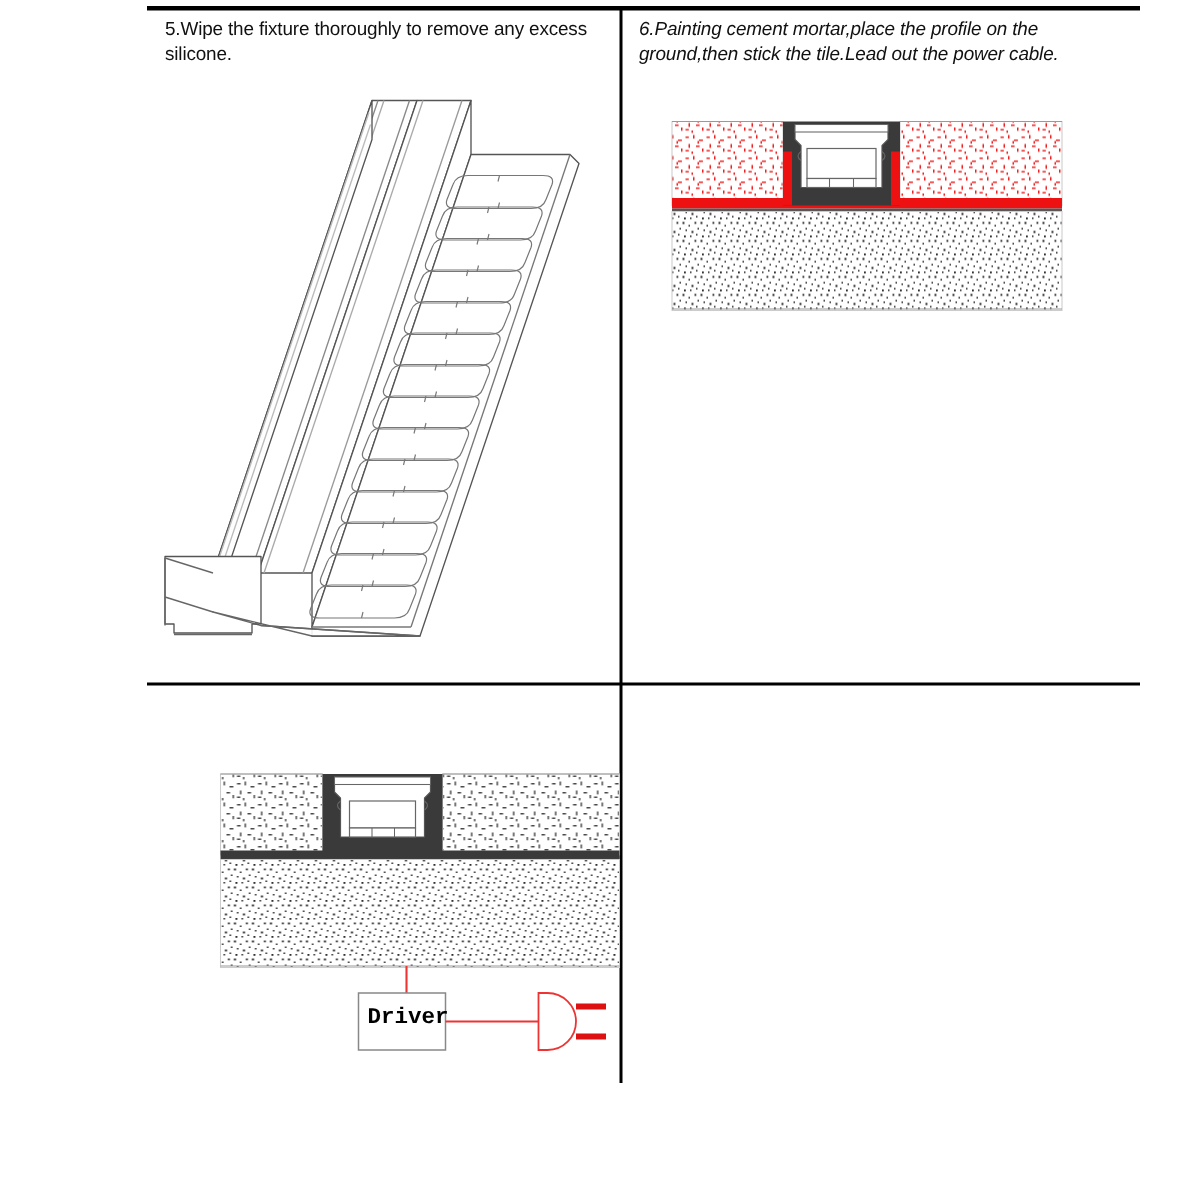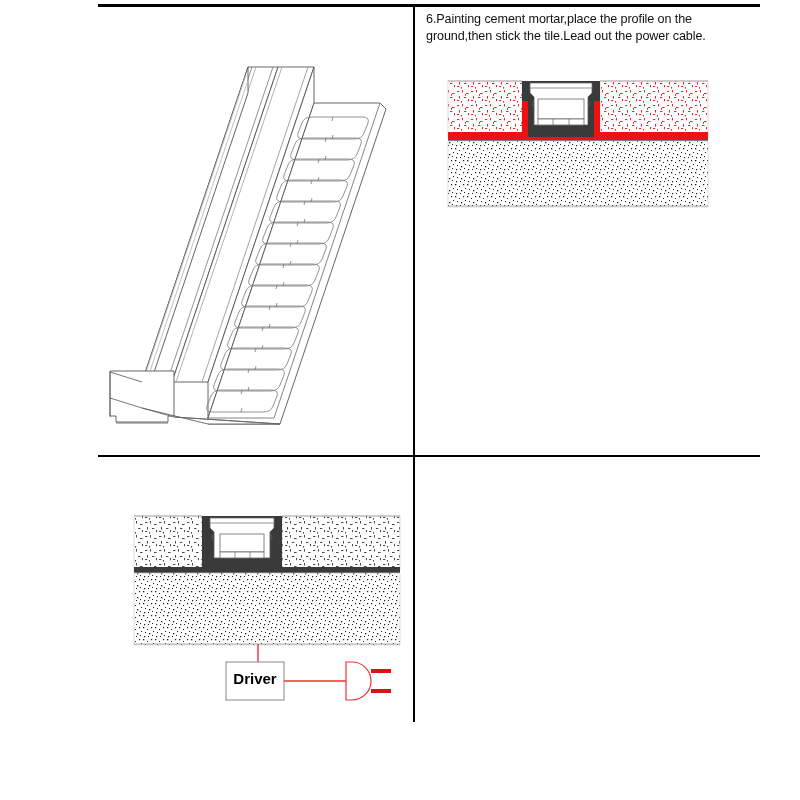--- a/index.html
+++ b/index.html
@@ -18,21 +18,21 @@
 
   
   .rule { position: absolute; background: #000000; }
   #rule-top      { left: 98px;  top: 4px;    width: 662px; height: 3px; }
   #rule-mid      { left: 98px;  top: 455px;  width: 662px; height: 2px; }
   #rule-vert     { left: 413px; top: 4px;    width: 2px;   height: 718px; }
 
   
   .cell { position: absolute; }
   #cell-tl { left: 100px; top: 7px;   width: 312px; height: 448px; }
-  #cell-tr { left: 416px; top: 7px;   width: 344px; height: 448px; }
+  #cell-tr { left: 416px; top: 7px;   width: 344px; height: 448px; font-style: italic; }
   #cell-bl { left: 100px; top: 458px; width: 312px; height: 264px; }
   #cell-br { left: 416px; top: 458px; width: 344px; height: 264px; }
 
   .caption {
     font-size: 12.6px;
     line-height: 17px;
     color: #111111;
     padding: 4px 6px 0 10px;
     letter-spacing: -0.1px;
   }
@@ -53,20 +53,21 @@
 </head>
 <body>
 
 <div id="page">
 
   <div class="rule" id="rule-top"></div>
   <div class="rule" id="rule-mid"></div>
   <div class="rule" id="rule-vert"></div>
 
   <div class="cell" id="cell-tl">
+    <div class="caption">5.Wipe the fixture thoroughly to remove any excess silicone.</div>
 
     <div id="iso-wrap">
       <svg width="312" height="400" viewBox="0 0 312 400" xmlns="http://www.w3.org/2000/svg">
         <g fill="none" stroke="#4a4a4a" stroke-width="0.9" stroke-linejoin="round">
 
           <polygon points="148,22 178,22 72,337 42,337" fill="#ffffff" stroke="#555"></polygon>
 
           <line x1="152" y1="22" x2="46" y2="337" stroke="#888"></line>
           <line x1="156" y1="22" x2="50" y2="337" stroke="#aaa"></line>
           <line x1="173" y1="22" x2="67" y2="337" stroke="#888"></line>
@@ -239,21 +240,21 @@
         <line x1="127" y1="44" x2="127" y2="50" stroke="#666" stroke-width="0.7"></line>
 
         <path d="M92,26 q-4,3 0,6" fill="none" stroke="#666" stroke-width="0.8"></path>
         <path d="M146,26 q4,3 0,6" fill="none" stroke="#666" stroke-width="0.8"></path>
       </svg>
     </div>
   </div>
 
   <div class="cell" id="cell-bl">
 
-    <div class="xsec" style="left:30px; top:48px; width:280px; height:200px;">
+    <div class="xsec" style="left:43px; top:48px; width:280px; height:200px;font-family:Liberation Mono, monospace;">
       <svg width="280" height="200" viewBox="0 0 280 200" xmlns="http://www.w3.org/2000/svg">
         <defs>
           <pattern id="greySpeck" width="14" height="14" patternUnits="userSpaceOnUse">
             <rect width="14" height="14" fill="#ffffff"></rect>
             <g fill="#4a4a4a">
               <rect x="1" y="2" width="2.4" height="1"></rect>
               <rect x="6" y="1" width="1" height="2.6"></rect>
               <rect x="10" y="4" width="2.6" height="1"></rect>
               <rect x="3" y="7" width="1" height="2.6"></rect>
               <rect x="8" y="8" width="2.4" height="1"></rect>

